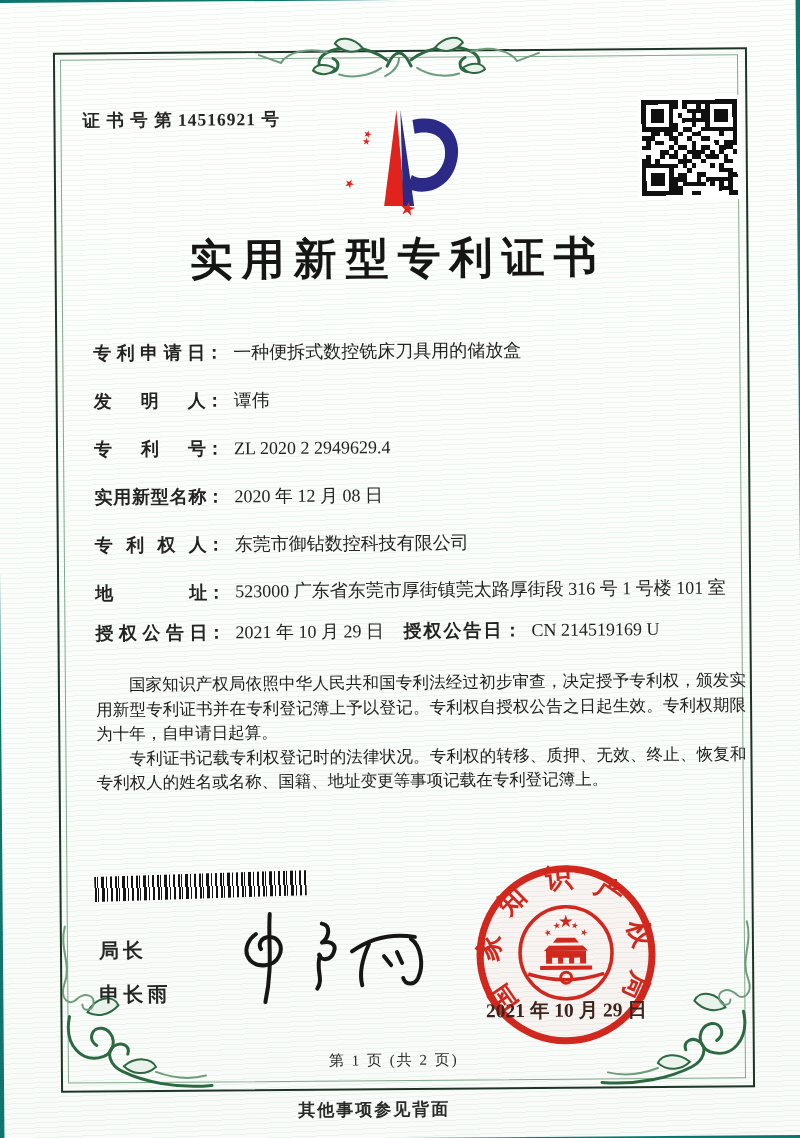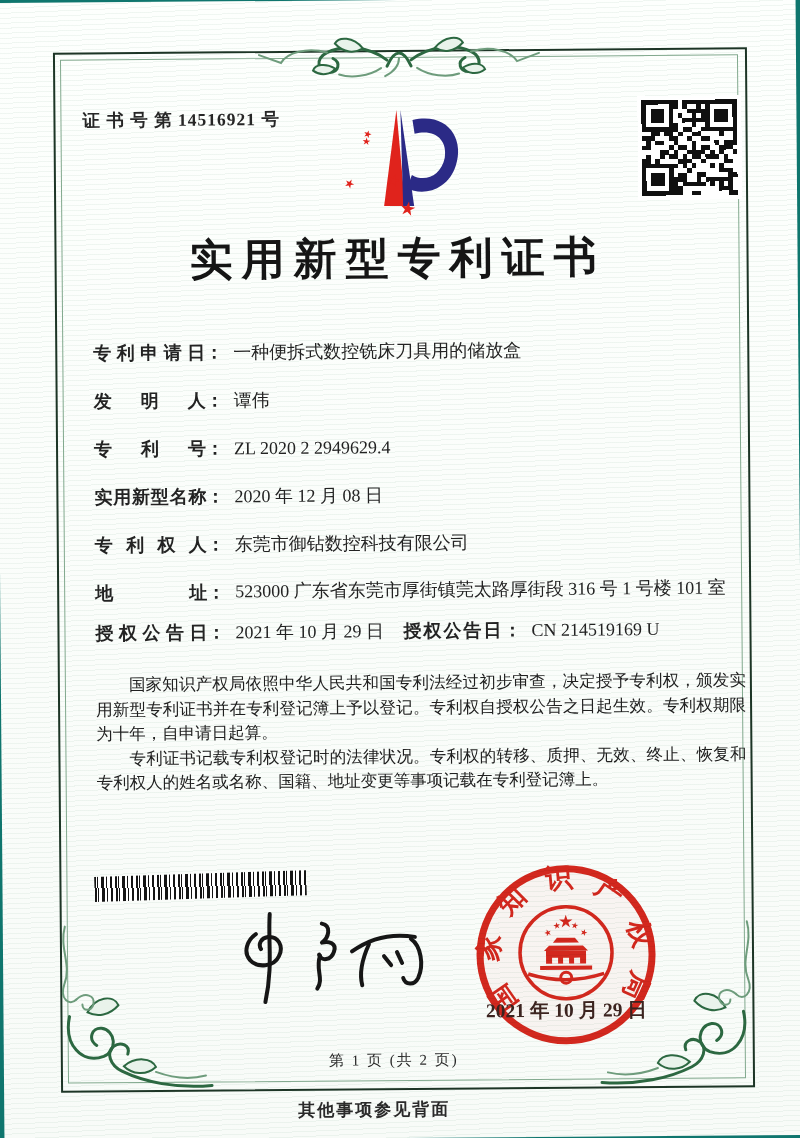--- a/index.html
+++ b/index.html
@@ -143,20 +143,24 @@
       </div>
     </div>
 
     <div class="paras">
       <p>国家知识产权局依照中华人民共和国专利法经过初步审查，决定授予专利权，颁发实用新型专利证书并在专利登记簿上予以登记。专利权自授权公告之日起生效。专利权期限为十年，自申请日起算。</p>
       <p>专利证书记载专利权登记时的法律状况。专利权的转移、质押、无效、终止、恢复和专利权人的姓名或名称、国籍、地址变更等事项记载在专利登记簿上。</p>
     </div>
 
     <div class="barcode"></div>
 
+    <div class="signer">
+      <div>局长</div>
+      <div>申长雨</div>
+    </div>
 
     <svg class="signature" viewBox="0 0 220 128">
       <path class="sig" d="M28,40 C19,46 15,58 22,66 C29,74 46,73 51,62 C56,52 50,42 40,43 C33,44 30,50 33,55"></path>
       <path class="sig" d="M42,20 C40,48 45,72 37,108"></path>
       <path class="sig" d="M94,30 C104,32 101,44 94,49 C101,47 109,50 106,58 C103,67 93,68 91,61"></path>
       <path class="sig" d="M92,62 C87,76 96,85 89,95"></path>
       <path class="sig" d="M124,58 Q152,38 187,44"></path>
       <path class="sig" d="M141,51 C134,66 131,80 134,92"></path>
       <path class="sig" d="M183,46 C193,53 196,72 190,85 C186,93 177,92 175,85"></path>
       <path class="sig" d="M156,63 l7,9 M169,59 l5,11"></path>

